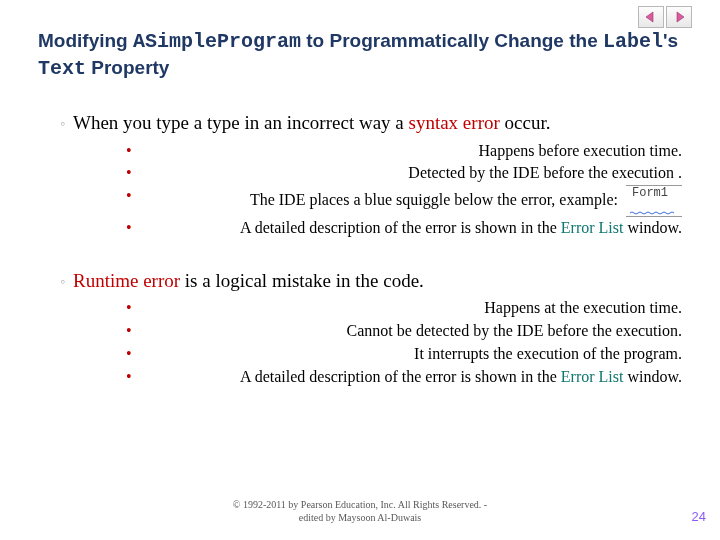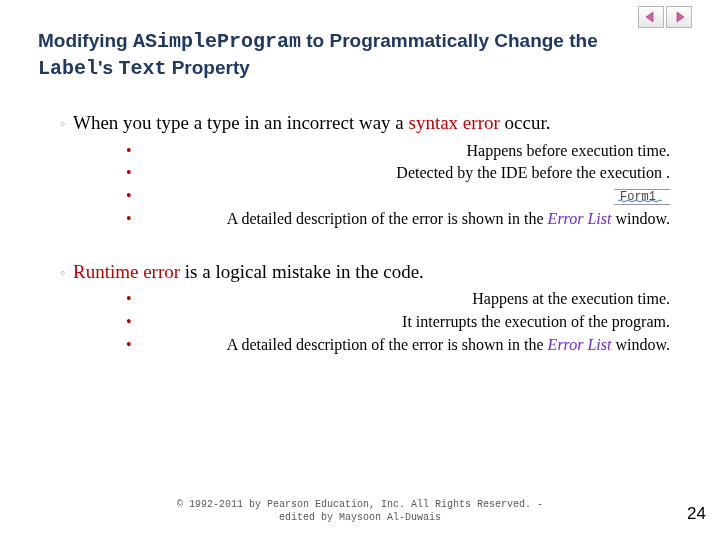--- a/index.html
+++ b/index.html
@@ -5,21 +5,21 @@
   * { margin: 0; padding: 0; box-sizing: border-box; }
   body {
     width: 720px;
     height: 540px;
     background: #fff;
     font-family: "Times New Roman", serif;
     position: relative;
     overflow: hidden;
   }
   .slide {
-    padding: 28px 50px 0 38px;
+    padding: 28px 38px 0 38px;
   }
   .title {
     font-family: "Trebuchet MS", Verdana, sans-serif;
     font-weight: bold;
     color: #1f3864;
     font-size: 19px;
     line-height: 1.35;
     margin-bottom: 28px;
   }
   .title .code {
@@ -53,25 +53,25 @@
     text-align: right;
   }
   .inner-list .row::before {
     content: "•";
     position: absolute;
     left: 0;
     top: 0;
     color: #c00000;
     font-size: 16px;
   }
-  .inner-list .blue { color: #6d28d9; font-style: italic; }
+  .inner-list .blue { color: #0f766e; }
   .squiggle-box {
     display: inline-block;
     width: 56px;
-    height: 16px;
+    height: 32px;
     border-top: 1px solid #999;
     border-bottom: 1px solid #999;
     vertical-align: middle;
     position: relative;
     margin-left: 4px;
   }
   .squiggle-box .txt {
     font-family: "Courier New", monospace;
     font-size: 12px;
     color: #444;
@@ -99,32 +99,32 @@
     display: flex;
     align-items: center;
     justify-content: center;
   }
   .footer {
     position: absolute;
     bottom: 16px;
     right: 50px;
     left: 50px;
     text-align: center;
-    font-family: Liberation Mono, monospace;
+    font-family: Liberation Serif, serif;
     font-size: 10px;
     color: #595959;
     line-height: 1.25;
   }
   .pagenum {
     position: absolute;
     bottom: 16px;
     right: 14px;
     font-family: Arial, sans-serif;
-    font-size: 17px;
-    color: #000000;
+    font-size: 13px;
+    color: #8b5cf6;
   }
 </style>
 </head>
 <body>
 
 <div class="nav">
   <div class="nav-btn">
     <svg width="14" height="12" viewBox="0 0 14 12">
         <polygon points="9,1 2,6 9,11" fill="#d85c9e" stroke="#a03070" stroke-width="0.6"></polygon>
       </svg>
@@ -142,34 +142,35 @@
     <span>Modifying </span><span class="code">ASimpleProgram</span><span> to Programmatically Change the </span><span class="code">Label</span><span>'s </span><span class="code">Text</span><span> Property</span>
   </div>
 
   <div class="outer-item">
     <span class="diamond">◦</span><span>When you type a type in an incorrect way a </span><span class="red">syntax error</span><span> occur.</span>
   </div>
   <div class="inner-list">
     <div class="row"><span>Happens before execution time.</span></div>
     <div class="row"><span>Detected by the IDE before the execution .</span></div>
     <div class="row">
-      <span class="squiggle-box"><span class="txt">Form1</span><svg width="44" height="4" viewBox="0 0 44 4">
+      <span>The IDE places a blue squiggle below the error, example: </span><span class="squiggle-box"><span class="txt">Form1</span><svg width="44" height="4" viewBox="0 0 44 4">
             <path d="M0 2 Q2 0 4 2 T8 2 T12 2 T16 2 T20 2 T24 2 T28 2 T32 2 T36 2 T40 2 T44 2" stroke="#3d6fd6" stroke-width="1" fill="none"></path>
           </svg></span>
     </div>
     <div class="row">
       <span>A detailed description of the error is shown in the </span><span class="blue">Error List</span><span> window.</span>
     </div>
   </div>
 
   <div class="outer-item">
     <span class="diamond">◦</span><span class="red">Runtime error</span><span>  is a logical mistake in the code.</span>
   </div>
   <div class="inner-list">
     <div class="row"><span>Happens at the execution time.</span></div>
+    <div class="row"><span>Cannot be detected by the IDE before the execution.</span></div>
     <div class="row"><span>It interrupts the execution of the program.</span></div>
     <div class="row">
       <span>A detailed description of the error is shown in the </span><span class="blue">Error List</span><span> window.</span>
     </div>
   </div>
 
 </div>
 
 <div class="footer">
   <span>© 1992-2011 by Pearson Education, Inc. All Rights Reserved. -</span><br>

